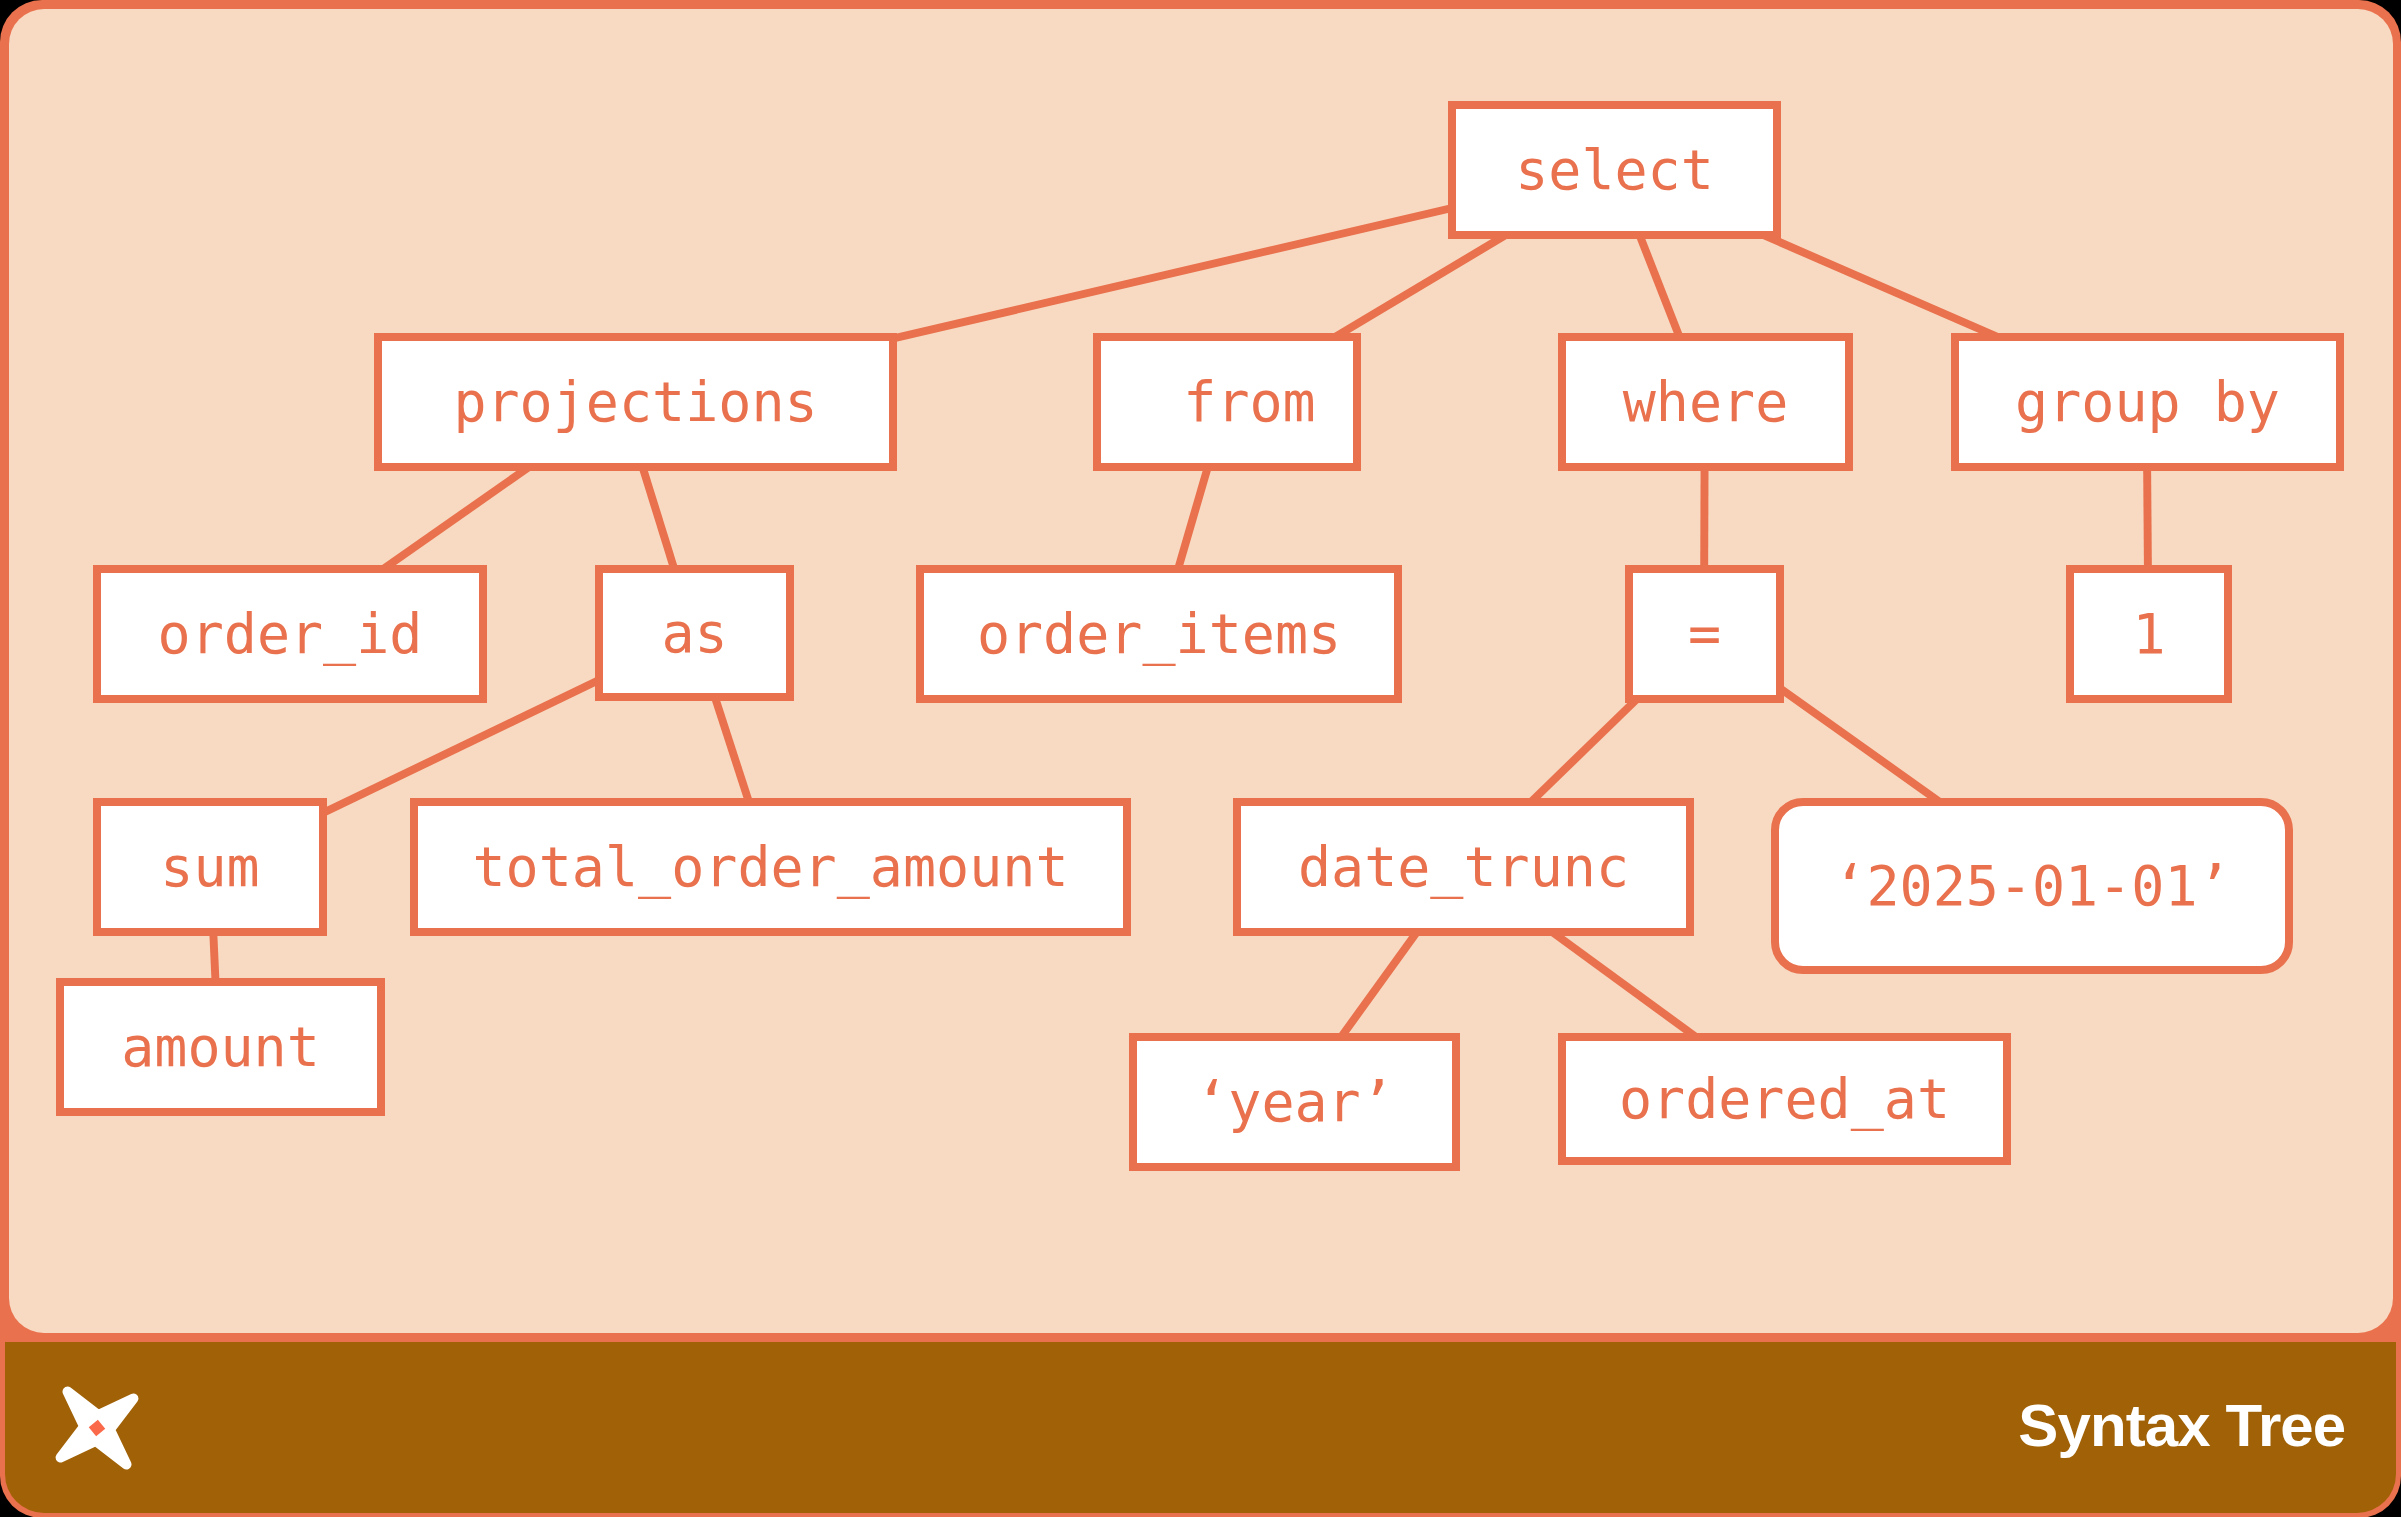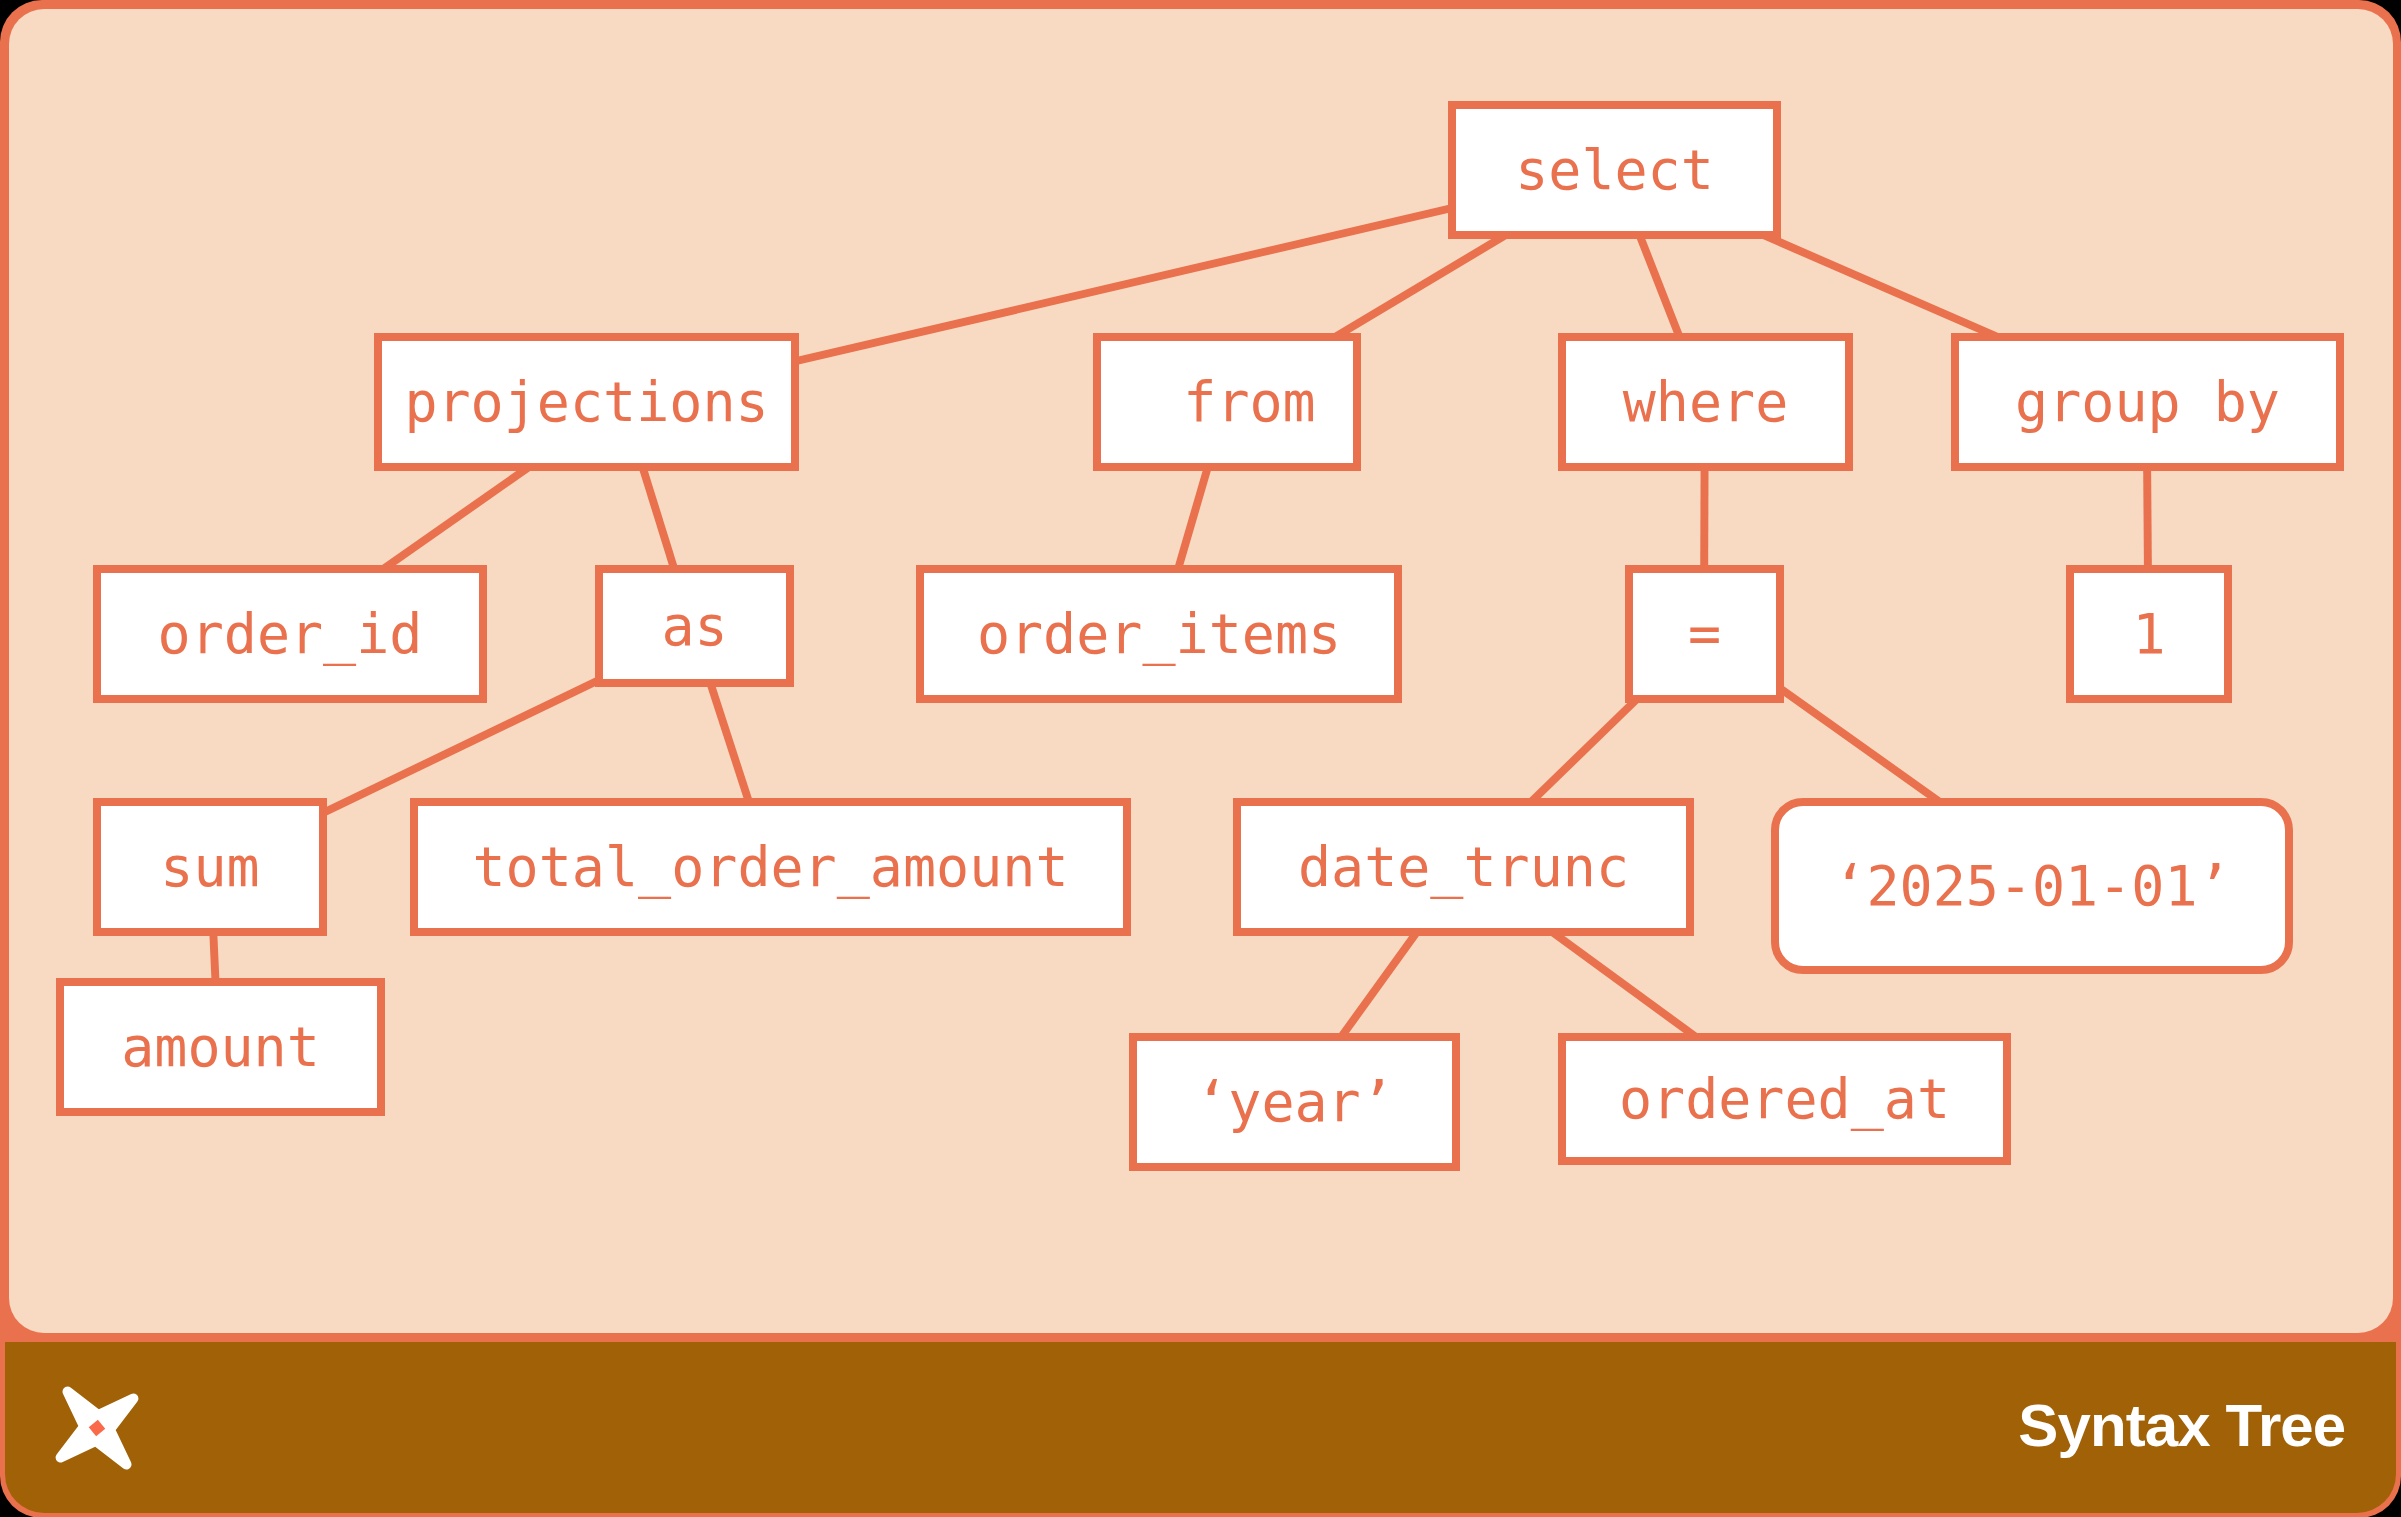--- a/index.html
+++ b/index.html
@@ -109,41 +109,41 @@
     <line x1="1936" y1="720" x2="2308" y2="985"></line>
     <line x1="239" y1="985" x2="251" y2="1251"></line>
     <line x1="1663" y1="985" x2="1471" y2="1251"></line>
     <line x1="1663" y1="985" x2="2027" y2="1251"></line>
   </svg>
 
   <div class="node" style="left:1448px; top:101px; width:333px; height:138px;">
     <span>select</span>
   </div>
 
-  <div class="node" style="left:374px; top:333px; width:425px; height:138px;">
+  <div class="node" style="left:374px; top:333px; width:523px; height:138px;">
     <span>projections</span>
   </div>
 
   <div class="node" style="left:1093px; top:333px; width:268px; height:138px;padding-left:45px;">
     <span>from</span>
   </div>
 
   <div class="node" style="left:1558px; top:333px; width:295px; height:138px;">
     <span>where</span>
   </div>
 
   <div class="node" style="left:1951px; top:333px; width:393px; height:138px;">
     <span>group by</span>
   </div>
 
   <div class="node" style="left:93px; top:565px; width:394px; height:138px;">
     <span>order_id</span>
   </div>
 
-  <div class="node" style="left:595px; top:565px; width:199px; height:122px;">
+  <div class="node" style="left:595px; top:565px; width:199px; height:136px;">
     <span>as</span>
   </div>
 
   <div class="node" style="left:916px; top:565px; width:486px; height:138px;">
     <span>order_items</span>
   </div>
 
   <div class="node" style="left:1625px; top:565px; width:159px; height:138px;">
     <span>=</span>
   </div>

